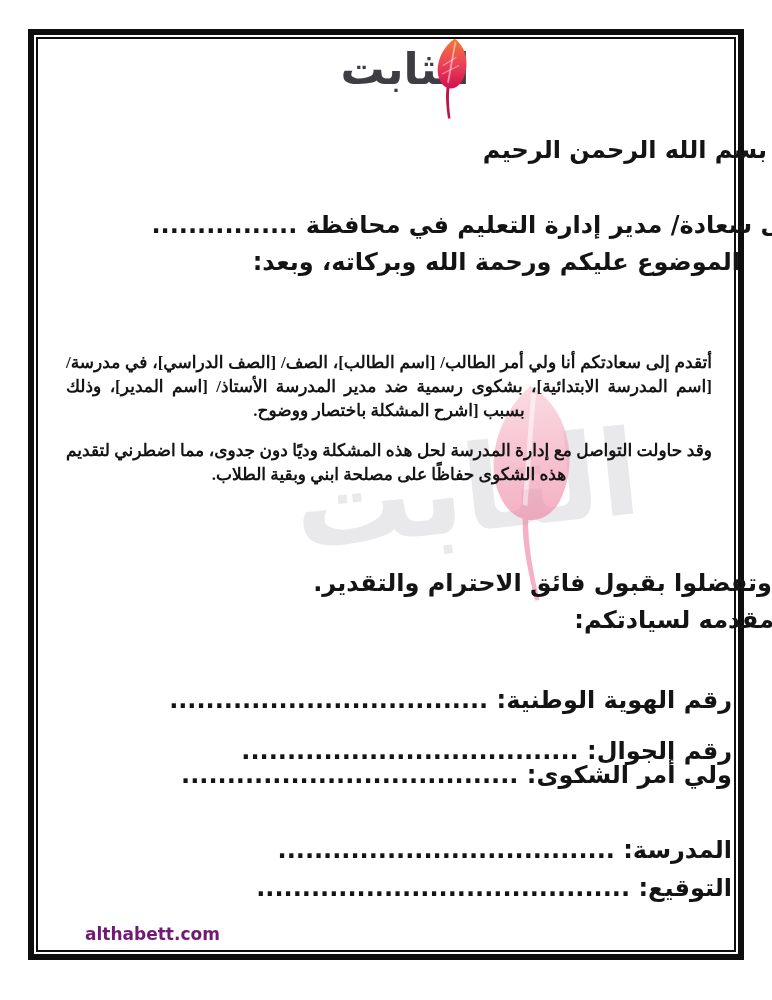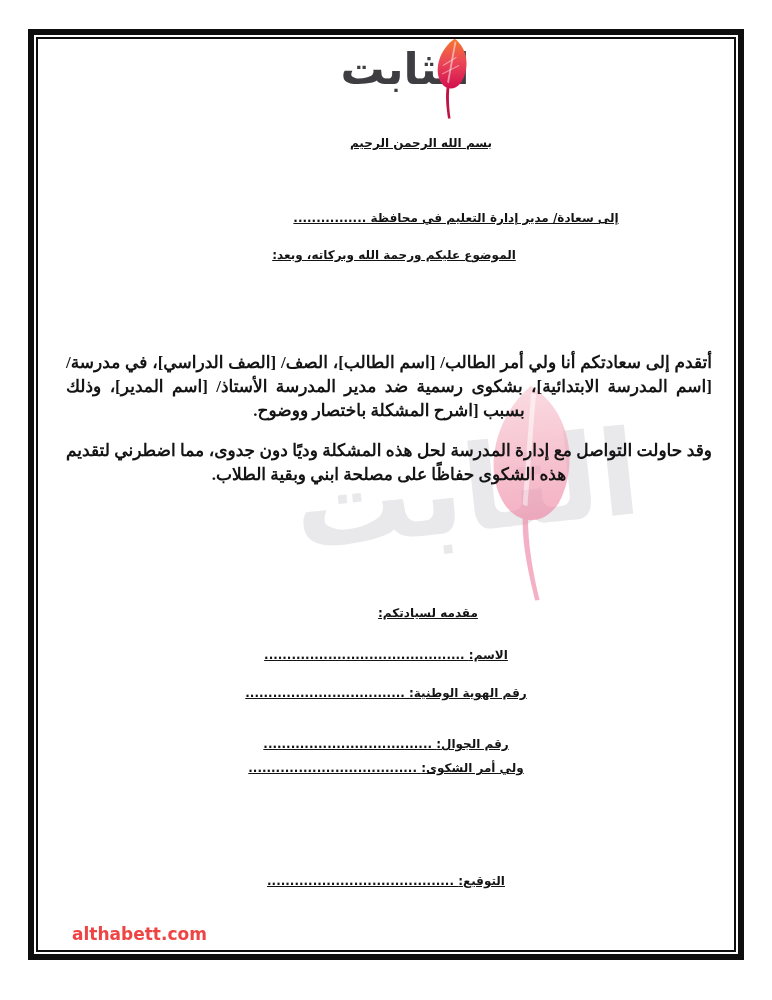--- a/index.html
+++ b/index.html
@@ -4,41 +4,41 @@
 <style>
   html,body{margin:0;padding:0;background:#ffffff;}
   body{width:772px;height:1000px;position:relative;overflow:hidden;
        font-family:"DejaVu Sans",sans-serif;color:#141414;}
   
   .frame{position:absolute;left:28px;top:29px;right:28px;bottom:40px;
          border:6px solid #0e0e0e;}
   .frame-inner{position:absolute;inset:2px;border:2px solid #0e0e0e;}
   .content{position:absolute;left:40px;top:41px;right:40px;bottom:50px;
            direction:rtl;font-weight:bold;z-index:2;}
-  .line{position:absolute;left:0;right:0;text-align:center;font-size:12px;
-        white-space:nowrap;text-decoration:underline;}
+  .line{position:absolute;left:0;right:0;text-align:right;font-size:24px;
+        white-space:nowrap;}
   .para{position:absolute;left:26px;right:20px;text-align:justify;
         text-align-last:center;font-size:17px;line-height:24px;font-family:Liberation Serif, serif;}
   .field .dots{letter-spacing:0.5px;}
   
   .logo{position:absolute;left:0;right:0;top:2px;height:78px;text-align:center;
         transform:translateX(19px);direction:rtl;}
   .logo .brand{font-size:44px;font-weight:bold;color:#3e3e42;
                letter-spacing:-2px;position:relative;z-index:1;}
   .logo svg.quill{position:absolute;top:-6px;left:50%;margin-left:14px;
                   width:58px;height:84px;z-index:2;}
   
   .watermark{position:absolute;left:295px;top:392px;width:360px;height:230px;
              z-index:0;transform:rotate(-6deg);pointer-events:none;}
   .watermark .wm-text{position:absolute;left:0;top:28px;font-size:118px;
              font-weight:bold;color:#e9e9ec;letter-spacing:-4px;direction:rtl;}
   .watermark svg{position:absolute;left:160px;top:-4px;width:140px;
                  height:225px;opacity:0.6;}
-  .footer{position:absolute;left:32px;bottom:6px;direction:ltr;
-          font-size:17px;font-weight:bold;color:#ef4444;text-align:right;}
+  .footer{position:absolute;left:45px;bottom:6px;direction:ltr;
+          font-size:17px;font-weight:bold;color:#701a75;text-align:right;}
 </style>
 </head>
 <body>
 
 <svg width="0" height="0" style="position:absolute">
   <defs>
     <linearGradient id="fg" x1="0" y1="0" x2="0" y2="1">
       <stop offset="0%" stop-color="#f5772e"></stop>
       <stop offset="45%" stop-color="#ec4857"></stop>
       <stop offset="100%" stop-color="#d31050"></stop>
@@ -76,32 +76,33 @@
     </svg>
   </div>
 
   <div class="line" style="top:95px;transform:translateX(35px)">بسم الله الرحمن الرحيم</div>
   <div class="line" style="top:170px;transform:translateX(70px)">إلى سعادة/ مدير إدارة التعليم في محافظة ................</div>
   <div class="line" style="top:207px;transform:translateX(8px)">الموضوع عليكم ورحمة الله وبركاته، وبعد:</div>
 
   <div class="para" style="top:310px">أتقدم إلى سعادتكم أنا ولي أمر الطالب/ [اسم الطالب]، الصف/ [الصف الدراسي]، في مدرسة/ [اسم المدرسة الابتدائية]، بشكوى رسمية ضد مدير المدرسة الأستاذ/ [اسم المدير]، وذلك بسبب [اشرح المشكلة باختصار ووضوح.</div>
   <div class="para" style="top:398px">وقد حاولت التواصل مع إدارة المدرسة لحل هذه المشكلة وديًا دون جدوى، مما اضطرني لتقديم هذه الشكوى حفاظًا على مصلحة ابني وبقية الطلاب.</div>
 
+  <div class="line" style="top:528px;transform:translateX(40px)">وتفضلوا بقبول فائق الاحترام والتقدير.</div>
   <div class="line" style="top:565px;transform:translateX(42px)">مقدمه لسيادتكم:</div>
 
-  <div class="line field" style="top:607px">
-    <span>الاسم:</span><span class="dots"> ............................................</span>
-  </div>
   <div class="line field" style="top:645px">
     <span>رقم الهوية الوطنية:</span><span class="dots"> ...................................</span>
   </div>
   <div class="line field" style="top:696px">
     <span>رقم الجوال:</span><span class="dots"> .....................................</span>
   </div>
   <div class="line field" style="top:720px">
     <span>ولي أمر الشكوى:</span><span class="dots"> .....................................</span>
   </div>
+  <div class="line field" style="top:795px">
+    <span>المدرسة:</span><span class="dots"> .....................................</span>
+  </div>
   <div class="line field" style="top:833px">
     <span>التوقيع:</span><span class="dots"> .........................................</span>
   </div>
 
   <div class="footer">althabett.com</div>
 </div>
 
 </body></html>

